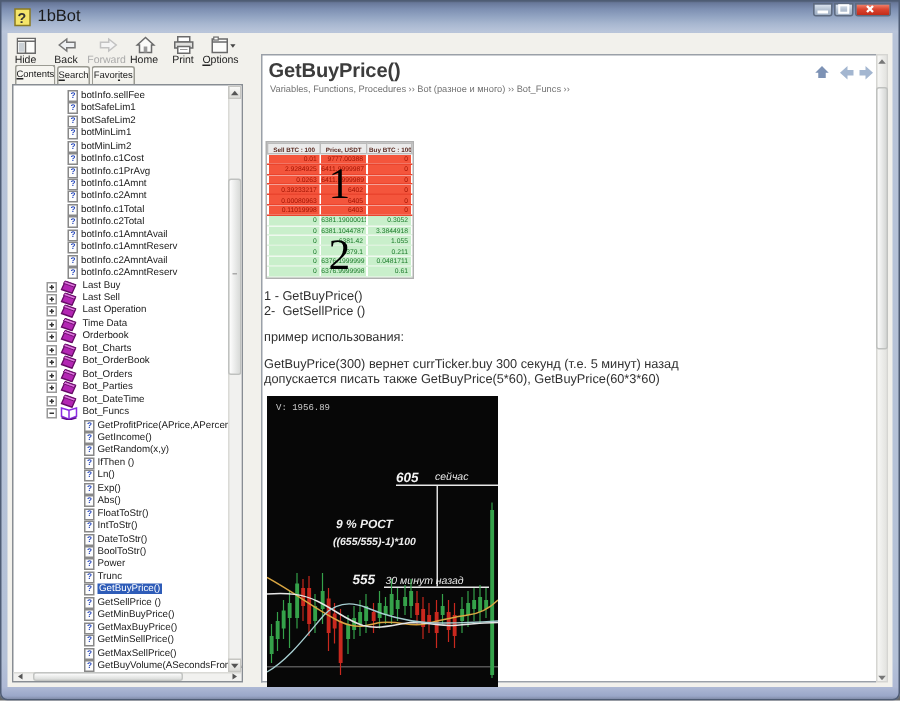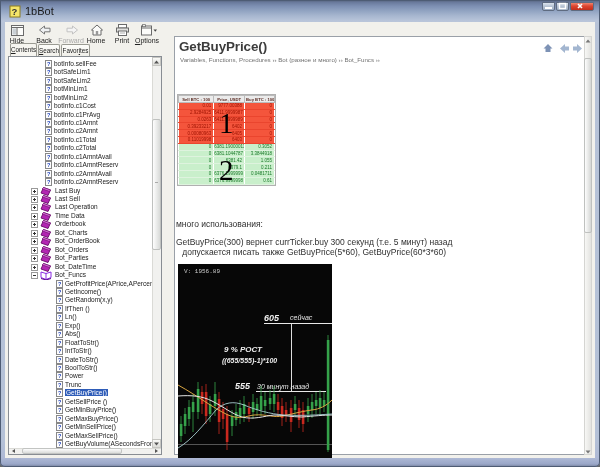--- a/index.html
+++ b/index.html
@@ -432,22 +432,23 @@
 <tr class="g">
           <td>0</td>
           <td>6376.9999998</td>
           <td>0.61</td>
         </tr>
 
  </tbody>
     </table>
  <div class="bignum" style="left:44px;top:72px;">1</div>
  <div class="bignum" style="left:44px;top:119px;">2</div>
- <div class="abs body" style="left:1px;top:182px;">много использования:</div>
- <div class="abs body" style="left:1px;top:200px;text-align:center;">GetBuyPrice(300) вернет currTicker.buy 300 секунд (т.е. 5 минут) назад<br>допускается писать также GetBuyPrice(5*60), GetBuyPrice(60*3*60)</div>
+ <div class="abs body" style="left:1px;top:155px;">1 - GetBuyPrice()<br>2-&nbsp; GetSellPrice ()</div>
+ <div class="abs body" style="left:1px;top:182px;">пример использования:</div>
+ <div class="abs body" style="left:1px;top:200px;">GetBuyPrice(300) вернет currTicker.buy 300 секунд (т.е. 5 минут) назад<br>допускается писать также GetBuyPrice(5*60), GetBuyPrice(60*3*60)</div>
  <div id="chart" class="abs">
 <svg width="154" height="194" viewBox="0 0 154 194" style="position:absolute;left:0;top:0">
 <rect width="154" height="194" fill="#070707"></rect>
 <text x="6" y="9" font-family="Liberation Mono,monospace" font-size="6" fill="#cccccc">V: 1956.89</text>
 <line x1="86" y1="59.5" x2="154" y2="59.5" stroke="#e8e8e8" stroke-width="1"></line>
 <line x1="78" y1="127.5" x2="148" y2="127.5" stroke="#e8e8e8" stroke-width="1"></line>
 <line x1="113.5" y1="60" x2="113.5" y2="127" stroke="#dddddd" stroke-width="1"></line>
 <text x="86" y="57" font-size="9" font-weight="bold" font-style="italic" fill="#f2f2f2" font-family="Liberation Sans">605</text>
 <text x="112" y="56" font-size="7" font-style="italic" fill="#e8e8e8" font-family="Liberation Sans">сейчас</text>
 <text x="46" y="88" font-size="8" font-style="italic" font-weight="bold" fill="#eeeeee" font-family="Liberation Sans">9 % РОСТ</text>

